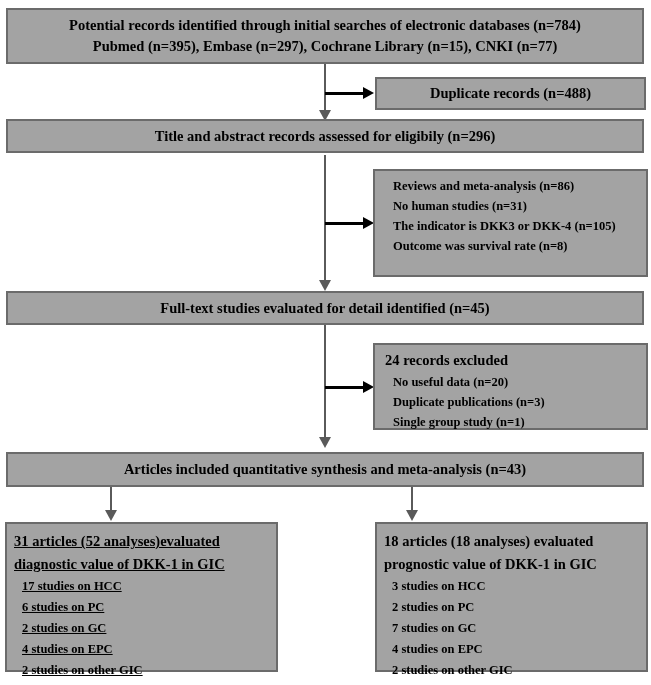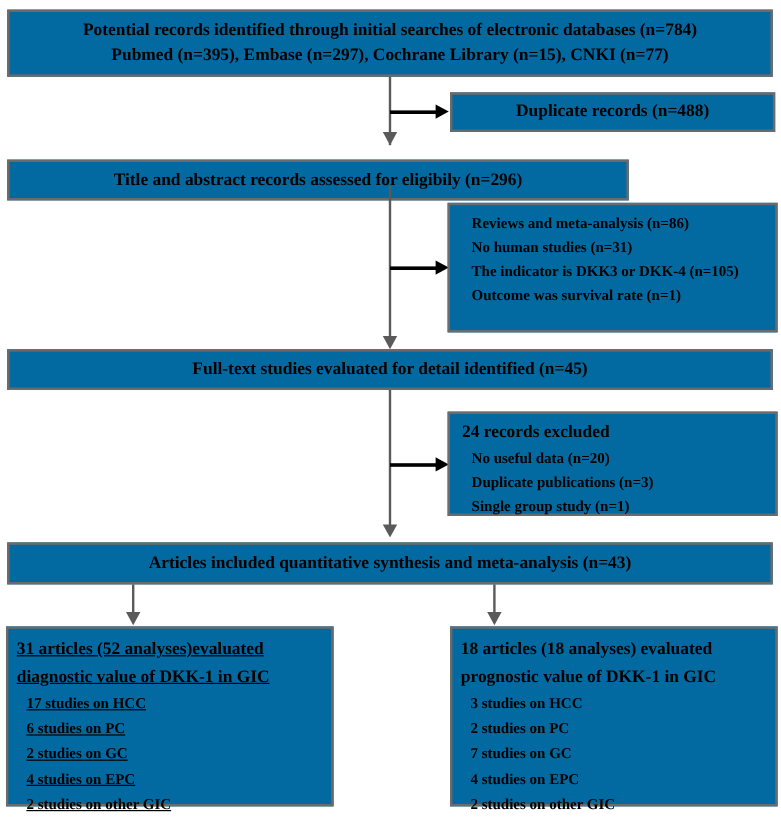--- a/index.html
+++ b/index.html
@@ -15,21 +15,21 @@
     position: relative;
     width: 651px;
     height: 685px;
     background: #ffffff;
     overflow: hidden;
   }
   .box {
     position: absolute;
     box-sizing: border-box;
     border: 2px solid #6b6b6b;
-    background: #0369a1;
+    background: #a3a3a3;
   }
   .box.center {
     display: flex;
     flex-direction: column;
     align-items: center;
     justify-content: center;
   }
   .line-main {
     font-weight: bold;
     font-size: 14.5px;
@@ -122,35 +122,35 @@
   <div class="vline" style="left:324px; top:64px; height:57px;"></div>
   <div class="arrow-down" style="left:319px; top:110px;"></div>
 
   <div class="hline" style="left:325px; top:92px; width:42px;"></div>
   <div class="arrow-right" style="left:363px; top:87px;"></div>
 
   <div class="box center" style="left:375px; top:77px; width:271px; height:33px;">
     <div class="line-main">Duplicate records (n=488)</div>
   </div>
 
-  <div class="box center" style="left:6px; top:133px; width:518px; height:34px;">
+  <div class="box center" style="left:6px; top:119px; width:638px; height:34px;">
     <div class="line-main">Title and abstract records assessed for eligibily (n=296)</div>
   </div>
 
   <div class="vline" style="left:324px; top:155px; height:129px;"></div>
   <div class="arrow-down" style="left:319px; top:280px;"></div>
 
   <div class="hline" style="left:325px; top:222px; width:42px;"></div>
   <div class="arrow-right" style="left:363px; top:217px;"></div>
 
   <div class="box excl" style="left:373px; top:169px; width:275px; height:108px;">
     <div class="excl-item">Reviews and meta-analysis (n=86)</div>
     <div class="excl-item">No human studies (n=31)</div>
     <div class="excl-item">The indicator is DKK3 or DKK-4 (n=105)</div>
-    <div class="excl-item">Outcome was survival rate (n=1)</div>
+    <div class="excl-item">Outcome was survival rate (n=8)</div>
   </div>
 
   <div class="box center" style="left:6px; top:291px; width:638px; height:34px;">
     <div class="line-main">Full-text studies evaluated for detail identified (n=45)</div>
   </div>
 
   <div class="vline" style="left:324px; top:325px; height:116px;"></div>
   <div class="arrow-down" style="left:319px; top:437px;"></div>
 
   <div class="hline" style="left:325px; top:386px; width:42px;"></div>

